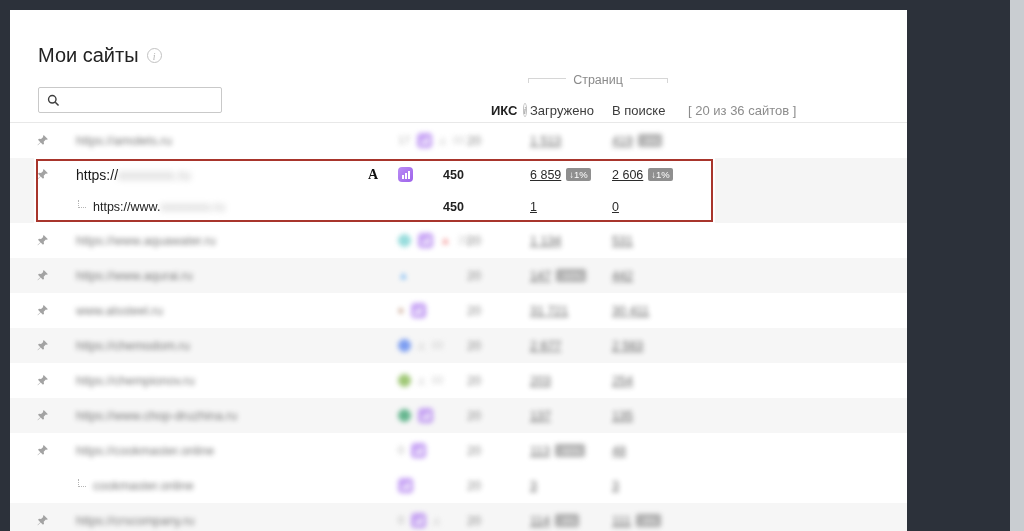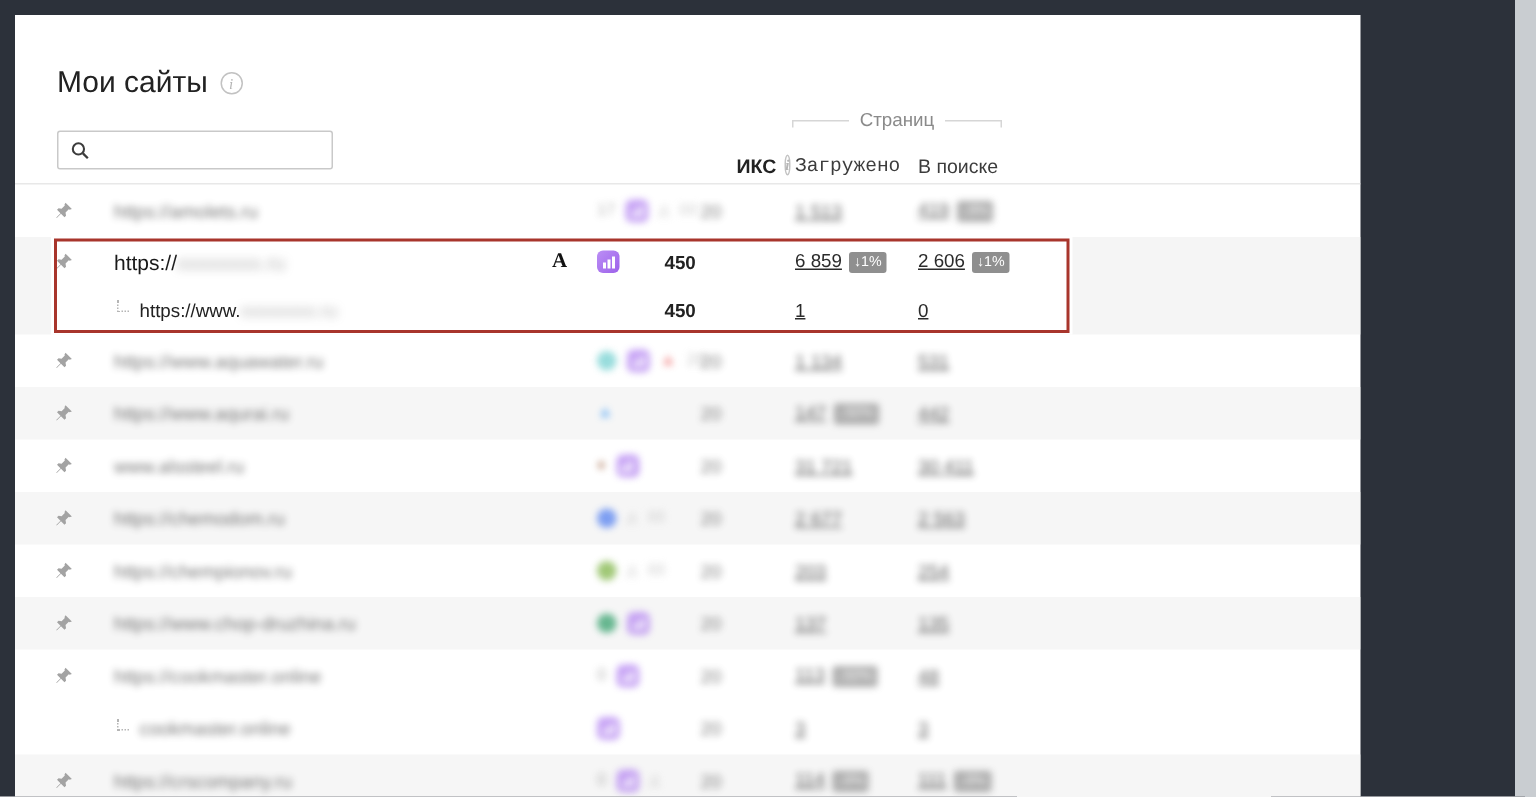--- a/index.html
+++ b/index.html
@@ -32,39 +32,39 @@
     border:1px solid #c9c9c9;border-radius:2px;background:#fff;
     display:flex;align-items:center;box-sizing:border-box;padding:0 8px;gap:6px;
   }
   .search-box input{
     border:none;outline:none;flex:1;font-size:13px;color:#333;
     font-family:"Liberation Sans",sans-serif;background:transparent;min-width:0;
   }
   .search-box input::placeholder{color:#9aa0a6;}
   .pages-bracket{
     position:absolute;left:518px;top:63px;width:140px;
-    display:flex;align-items:center;gap:7px;
+    display:flex;align-items:flex-start;gap:7px;
     font-size:12.5px;color:#8a8a8a;
   }
   .pages-bracket::before,.pages-bracket::after{
     content:"";flex:1;height:4px;margin-top:5px;
     border-top:1px solid #d6d6d6;
   }
   .pages-bracket::before{border-left:1px solid #d6d6d6;}
   .pages-bracket::after{border-right:1px solid #d6d6d6;}
   .grid{
     display:grid;grid-template-columns:44px 304px 28px 52px 84px 82px 82px 1fr;
     align-items:center;
   }
   .cols-header{
     position:absolute;left:0;top:88px;width:100%;height:24px;
     font-size:13px;color:#3c3c3c;
   }
   .cols-header .c-iks{padding-left:5px;font-weight:700;color:#222;display:flex;align-items:center;gap:5px;margin-left:48px;}
-  .cols-header .c-loaded{padding-left:8px;font-family:Liberation Mono, monospace;}
+  .cols-header .c-loaded{padding-left:8px;}
   .cols-header .c-search{padding-left:8px;}
   .cols-header .c-count{padding-left:2px;color:#8c8c8c;}
   
   .table{position:absolute;left:0;top:112px;width:100%;border-top:1px solid #e8e8e8;}
   .row{height:35px;font-size:12.5px;color:#333;}
   .row.shaded{background:#f6f6f6;}
   .cell-pin{padding-left:26px;}
   .cell-url{padding-left:22px;white-space:nowrap;overflow:visible;}
   .cell-fav{padding-left:10px;font-family:"Liberation Serif",serif;font-weight:700;font-size:14px;color:#111;}
   .cell-icons{padding-left:12px;display:flex;align-items:center;gap:7px;}
@@ -133,20 +133,21 @@
     <div></div>
       <div></div>
       <div></div>
       <div></div>
     <div class="c-iks">
       <span>ИКС</span>
       <span class="info-circle" style="width:14px;height:14px;line-height:13px;">i</span>
     </div>
     <div class="c-loaded">Загружено</div>
     <div class="c-search">В поиске</div>
+    <div class="c-count">[ 20 из 36 сайтов ]</div>
   </div>
 
   <div class="table" id="sites-table">
       <div class="row grid">
         <div class="cell-pin"><span class="pin-icon"><svg width="13" height="13" viewBox="0 0 24 24" fill="#a3a3a3">
               <path d="M14.2 2l7.8 7.8-2.7.9-1.1-.4-4 4 .6 3.7-1.9 1.9-4.3-4.3-5.2 5.2-.6-.6 5.2-5.2L3.7 10.7l1.9-1.9 3.7.6 4-4-.4-1.1z"></path>
             </svg></span></div>
         <div class="cell-url"><span class="blur"><span class="url-link">https://amolets.ru</span></span></div>
         <div class="cell-fav"></div>
         <div class="cell-icons blur">

